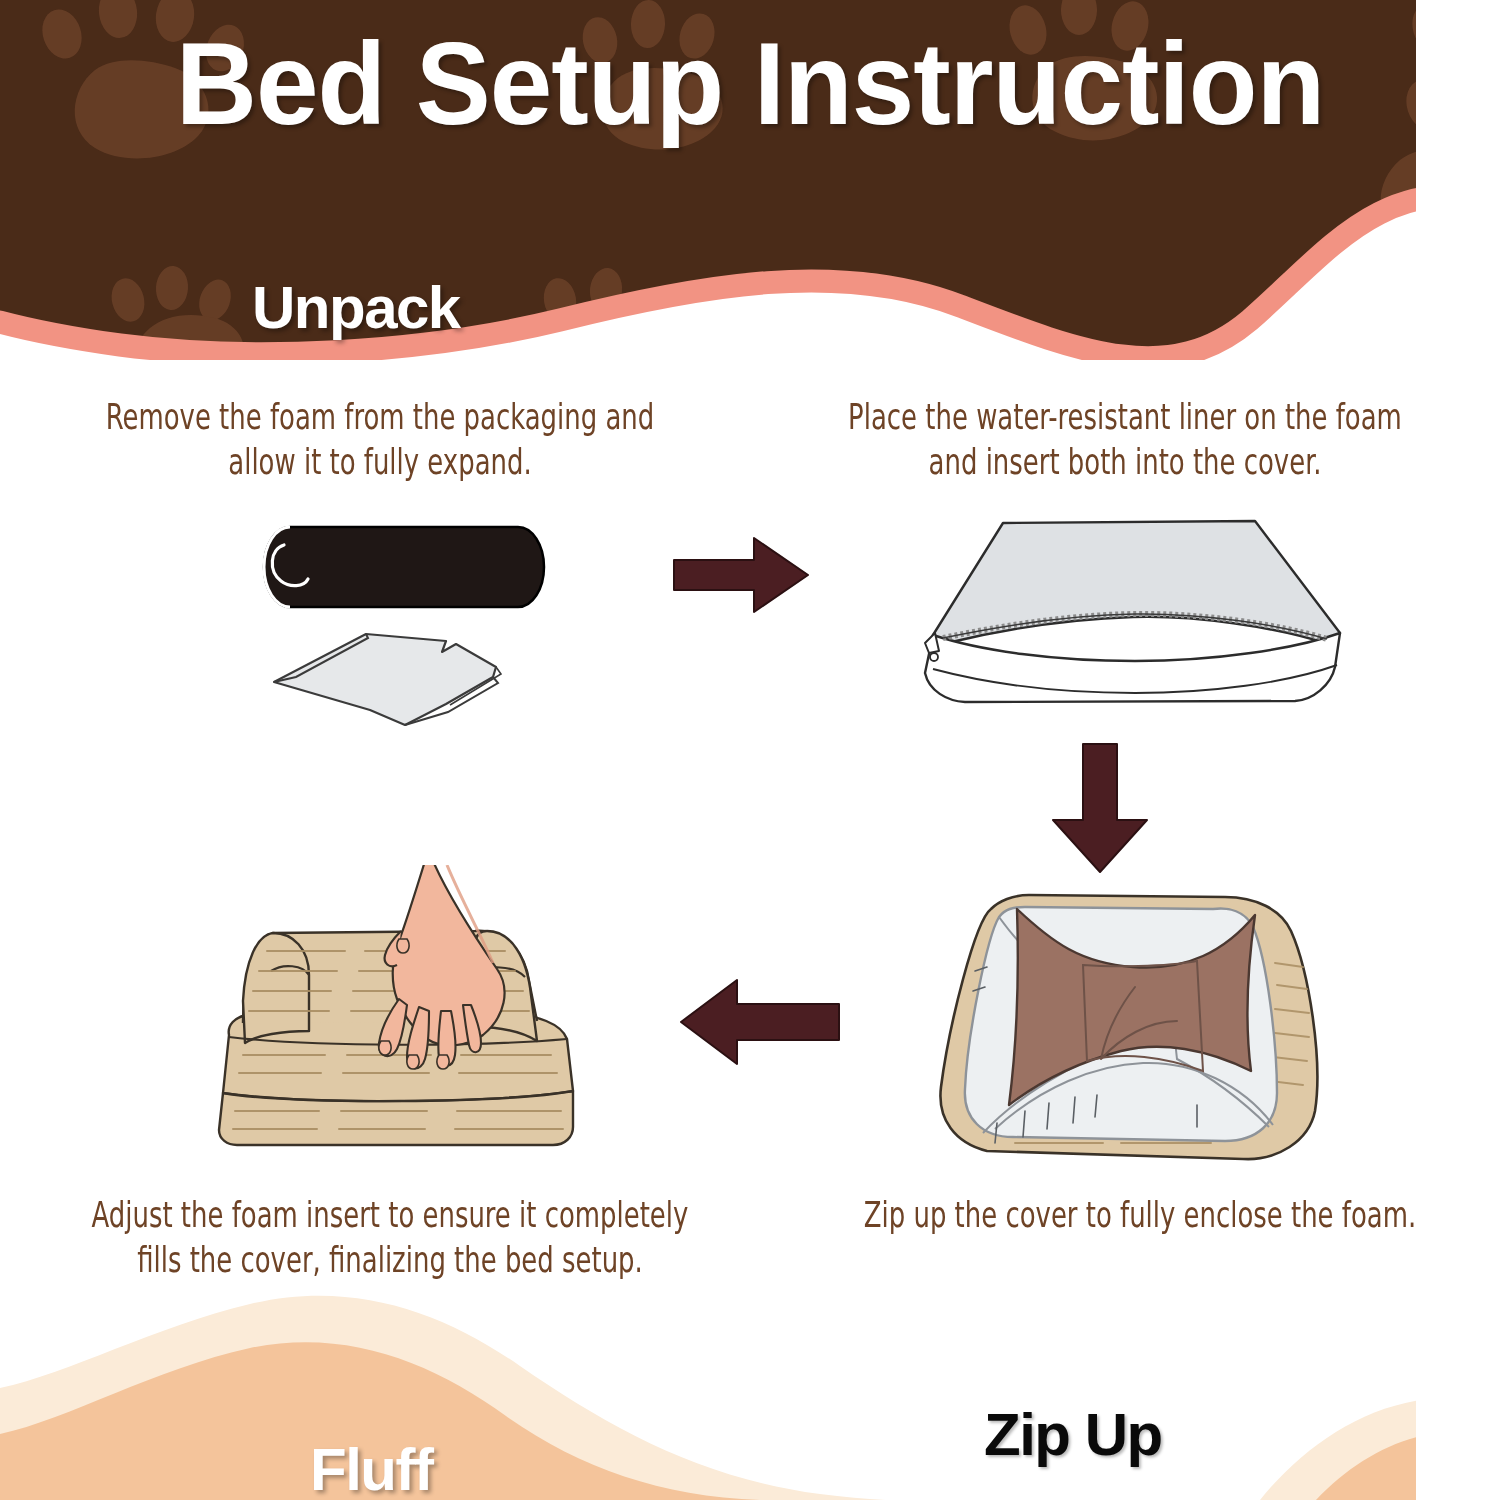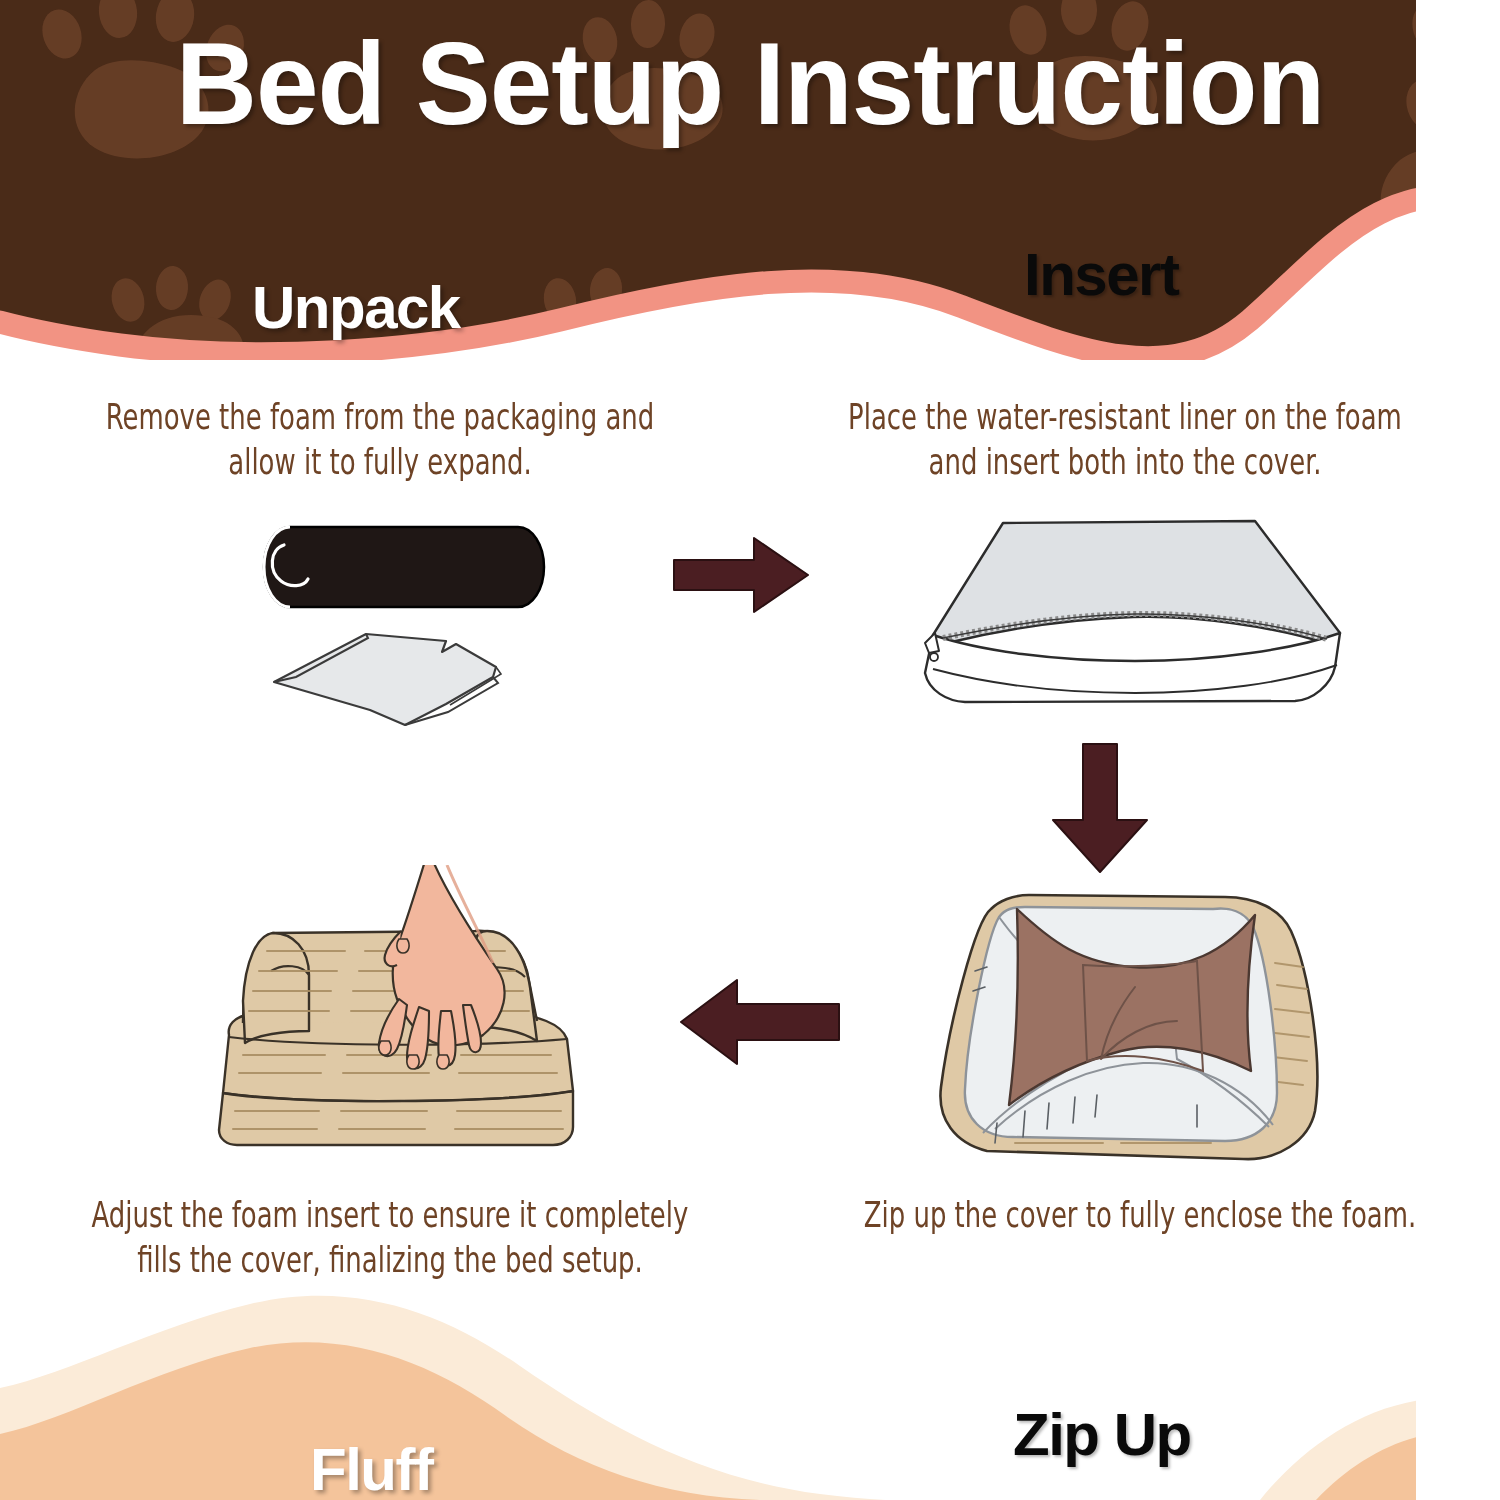--- a/index.html
+++ b/index.html
@@ -55,21 +55,21 @@
     margin-top: 35px;
   }
   .step-label.on-light {
     color: #0a0a0a;
     text-shadow: 2px 2px 3px rgba(0,0,0,0.28);
   }
 
   #label-unpack { left: 252px; top: 238px; }
   #label-insert { left: 1024px; top: 240px; }
   #label-fluff  { left: 310px; top: 1400px; }
-  #label-zipup  { left: 1013px; top: 1400px; }
+  #label-zipup  { left: 984px; top: 1400px; }
 
   
   .footer-band {
     position: absolute;
     left: 0; bottom: 0;
     width: 1500px;
     height: 230px;
   }
   .footer-svg { position: absolute; left: 0; top: 0; }
 
@@ -166,21 +166,20 @@
                C250,362 420,354 560,320
                C700,285 840,260 960,306
                C1080,352 1170,388 1250,320
                C1330,250 1380,175 1500,200" fill="none" stroke="#F29383" stroke-width="23" stroke-linecap="round"></path>
     </svg>
 
     <div class="title">Bed Setup Instruction</div>
   </div>
 
   <div class="step-label on-dark" id="label-unpack">Unpack</div>
-  <div class="step-label on-light" id="label-insert">Insert</div>
 
   <div class="caption" id="cap-unpack">Remove the foam from the packaging and allow it to fully expand.</div>
   <div class="caption" id="cap-insert">Place the water-resistant liner on the foam and insert both into the cover.</div>
 
   <div class="illo" id="illo-unpack">
     <svg width="370" height="230" viewBox="0 0 370 230">
 
       <g>
         <path d="M40,22 H268 A26,40 0 0 1 268,102 H40 A26,40 0 0 1 40,22 Z" fill="#1F1715" stroke="#000000" stroke-width="2.5"></path>
         <path d="M40,22 A26,40 0 0 0 40,102" fill="none" stroke="#ffffff" stroke-width="3"></path>

